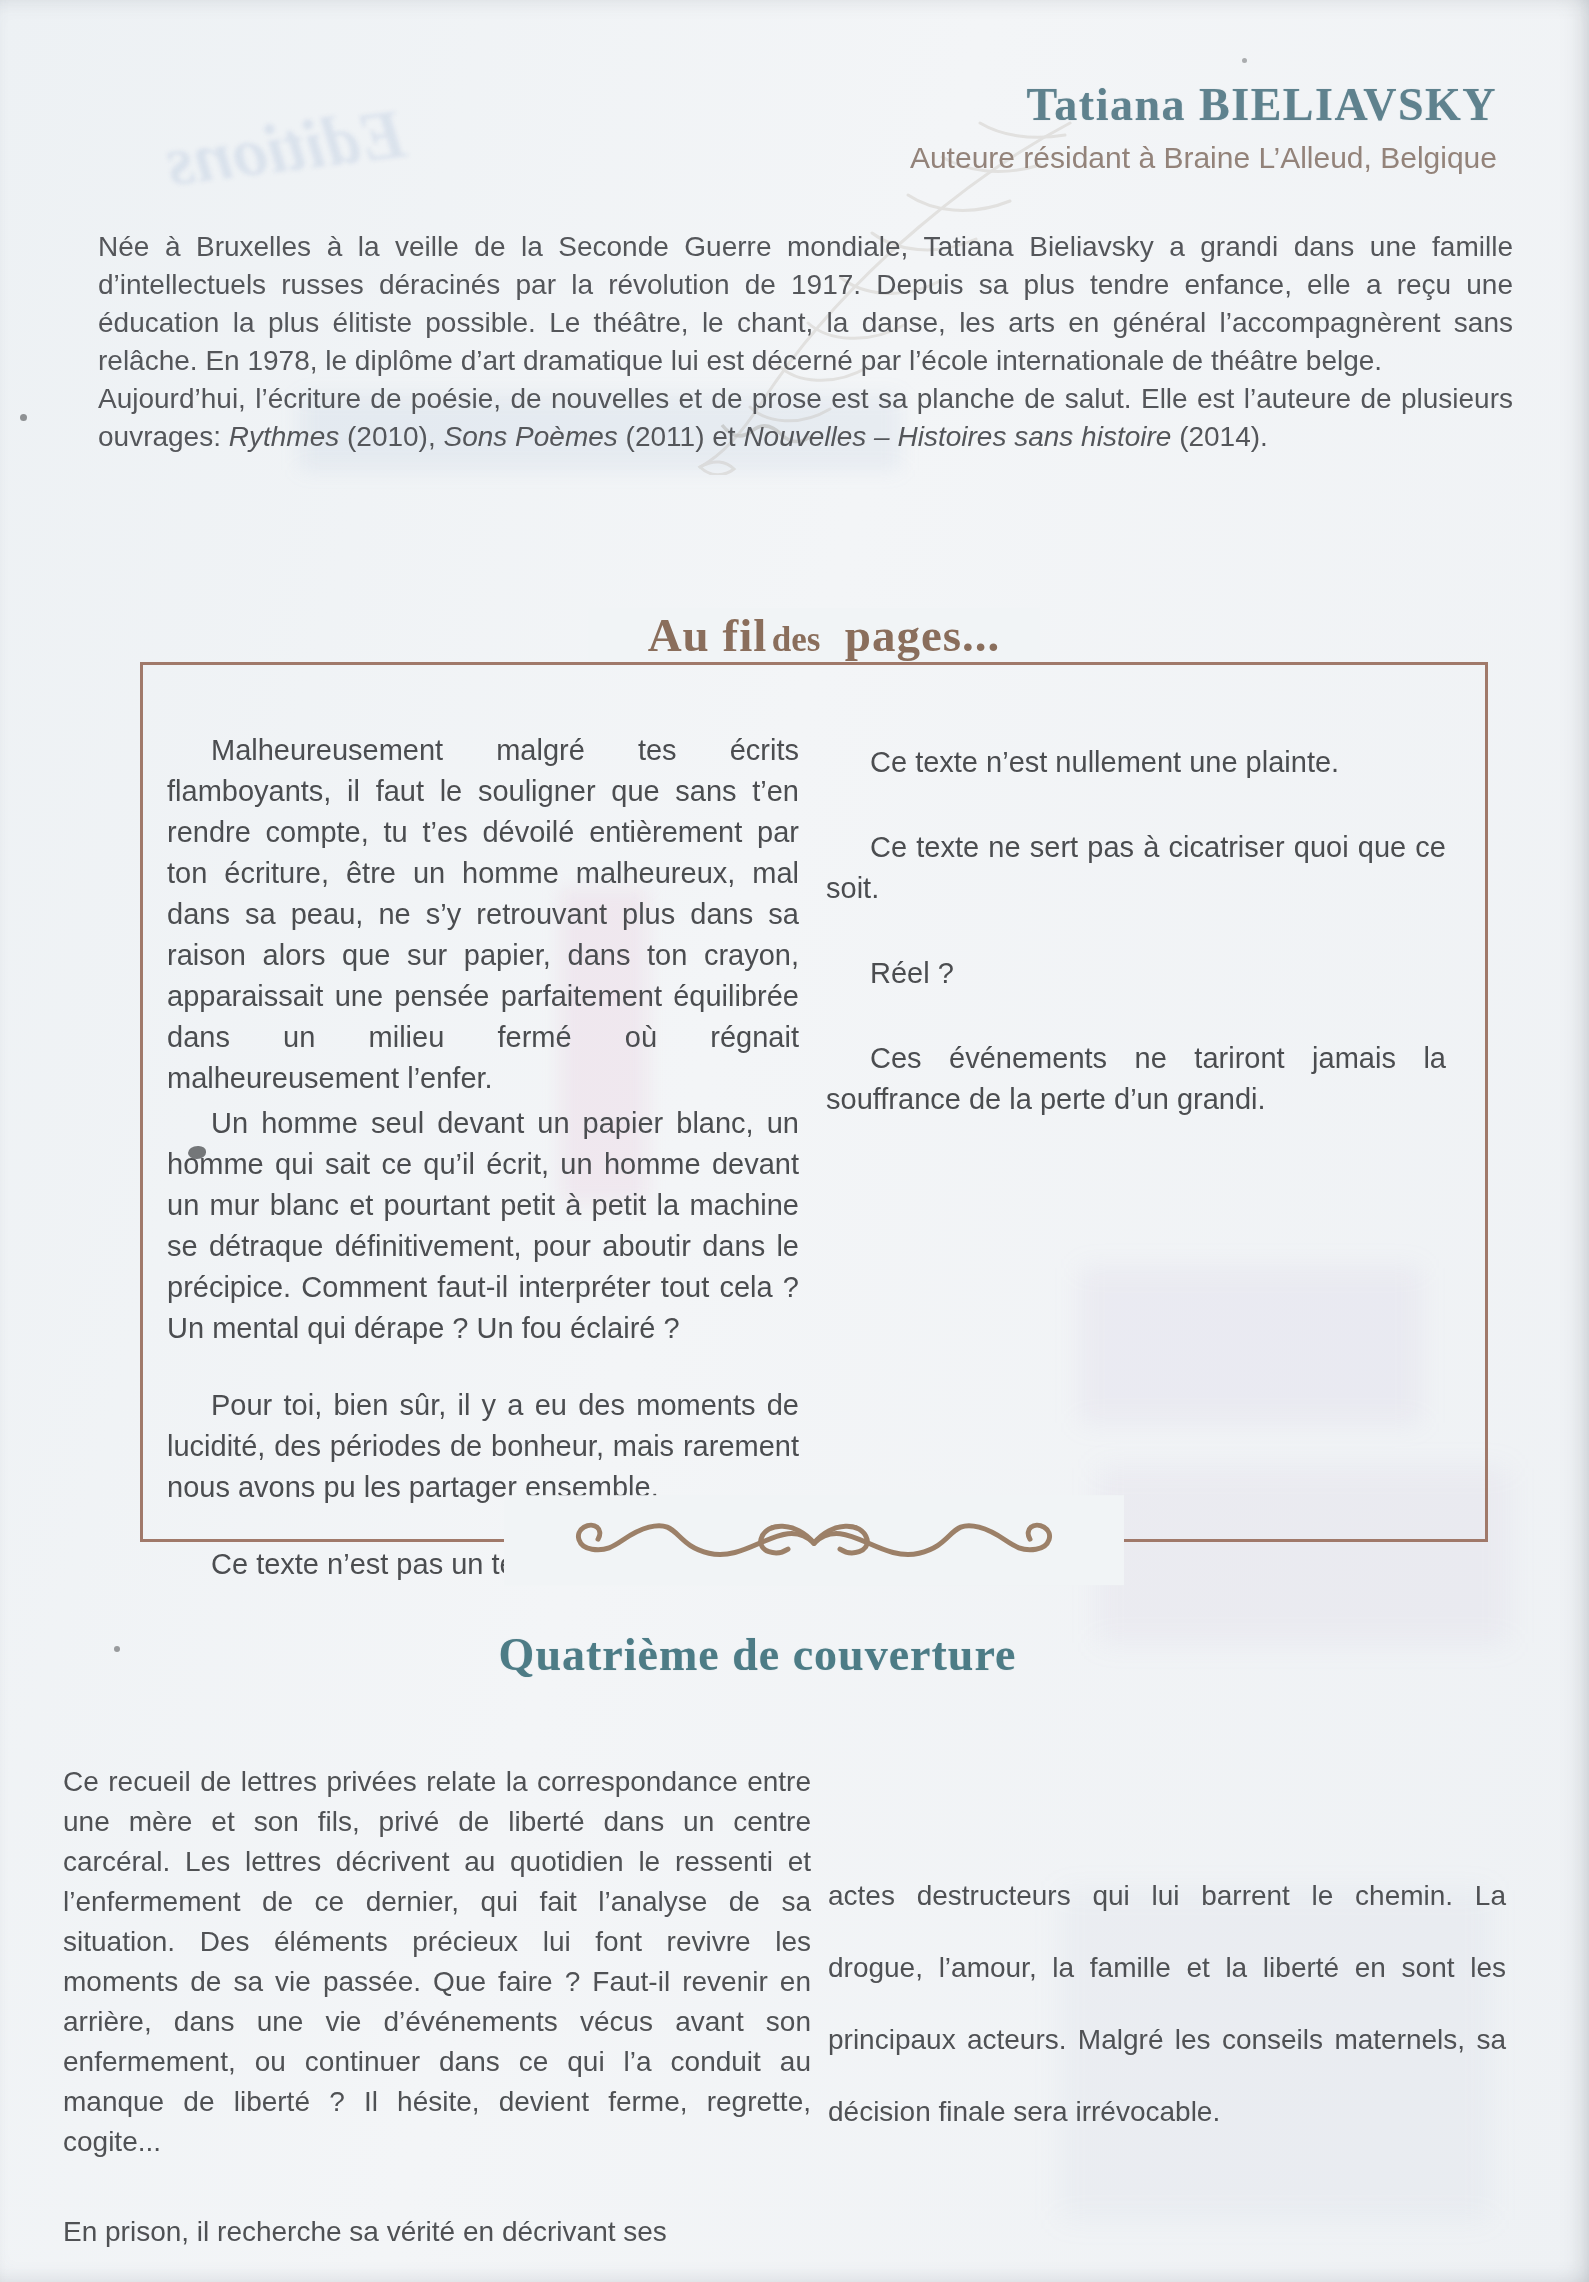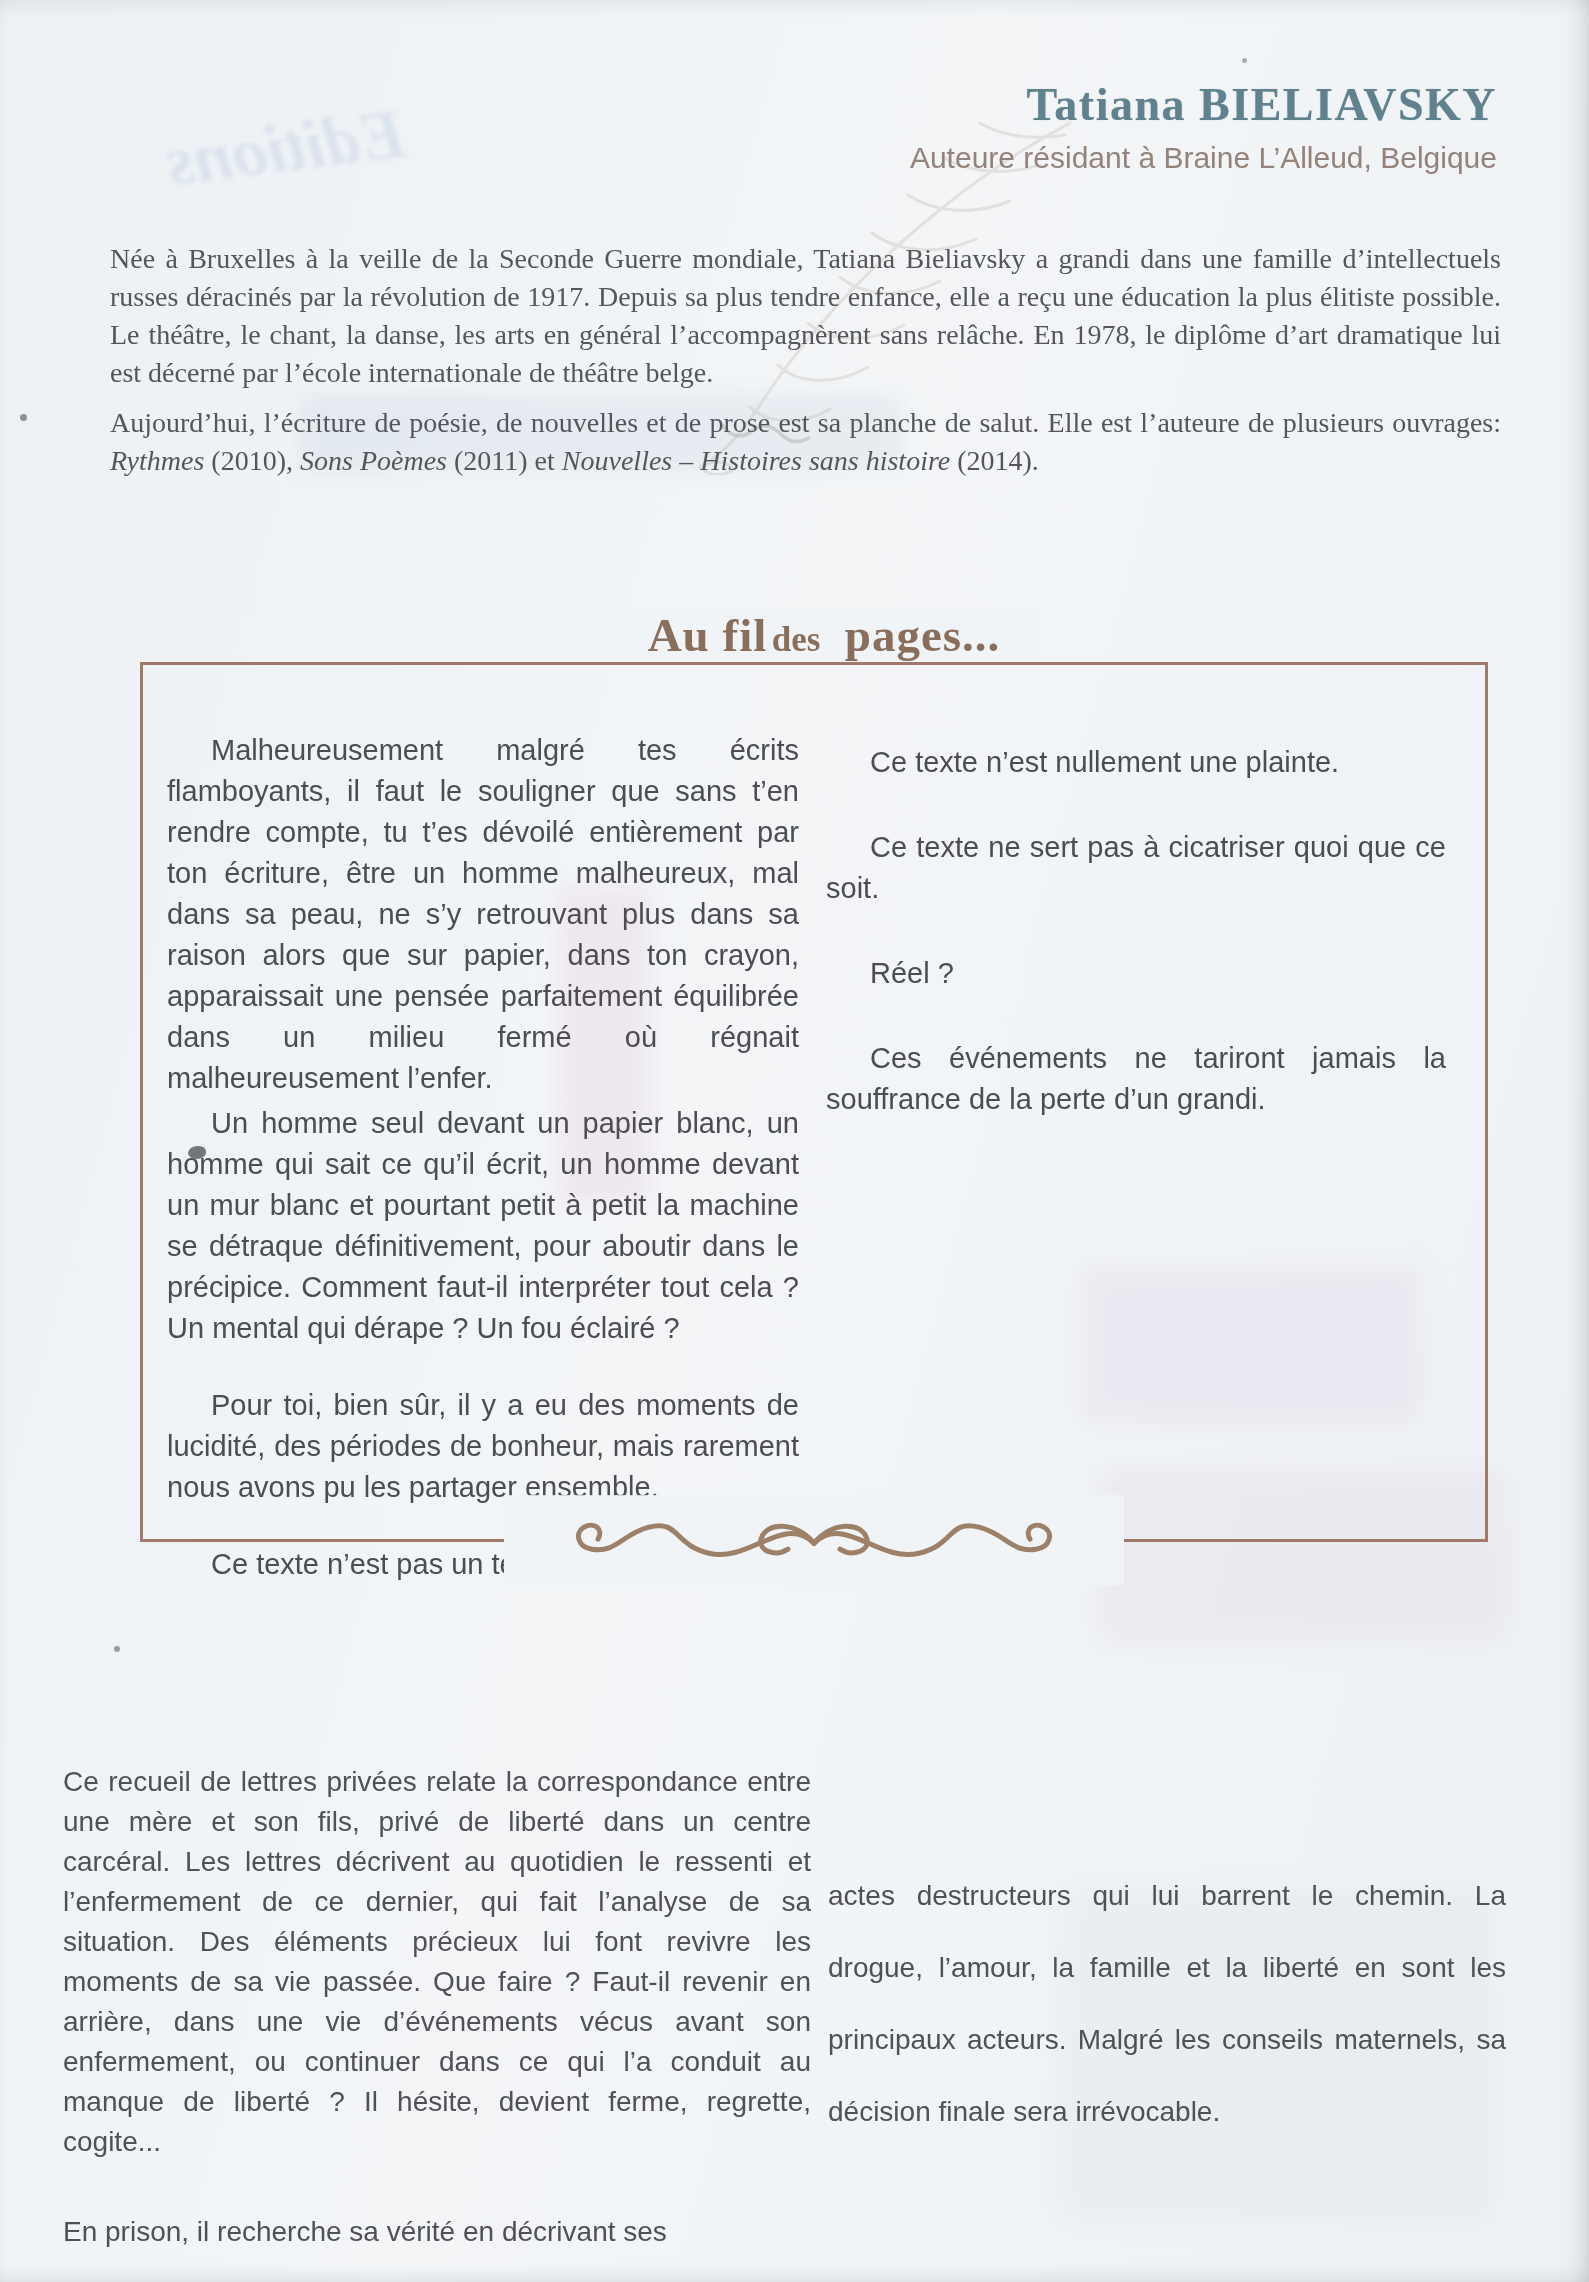--- a/index.html
+++ b/index.html
@@ -22,21 +22,21 @@
   .author-name{
     font-family:"Liberation Serif",serif;font-weight:700;
     font-size:46px;letter-spacing:1.5px;color:#5f828e;
     text-shadow:0 0 1px rgba(95,130,142,.45);
   }
   .author-sub{margin-top:10px;font-size:30px;color:#93837a;}
 
   
   .bio{position:absolute;left:98px;top:228px;width:1415px;
        font-size:28px;line-height:38px;text-align:justify;color:#54565a;z-index:2;}
-  .bio p{margin:12px;font-family:Liberation Serif, serif;}
+  .bio p{margin:0;}
   .it{font-style:italic;}
 
   
   .au-fil-heading{position:absolute;top:608px;left:140px;width:1348px;text-align:center;z-index:3;}
   .au-fil-heading .mask{display:inline-block;background:#f1f4f6;padding:0 40px;}
   .hb{font-family:"Liberation Serif",serif;font-weight:700;font-size:47px;color:#8a6e5c;letter-spacing:1px;margin-left:20px;}
   .hs{font-family:"Liberation Serif",serif;font-weight:700;font-size:35px;color:#8a6e5c;}
 
   .pages-box{position:absolute;left:140px;top:662px;width:1348px;height:880px;
              border:3px solid #a0796a;box-sizing:border-box;z-index:1;}
@@ -146,20 +146,21 @@
     <svg width="560" height="82" viewBox="0 0 560 82">
       <g stroke="#9c8068" stroke-width="5" fill="none" stroke-linecap="round">
         <path d="M280,44 C250,14 215,64 175,54 C140,46 145,20 115,28 C88,35 82,54 58,50 C44,48 40,34 50,28 C60,22 70,30 64,40"></path>
         <path d="M280,44 C310,14 345,64 385,54 C420,46 415,20 445,28 C472,35 478,54 502,50 C516,48 520,34 510,28 C500,22 490,30 496,40"></path>
         <path d="M280,44 C262,22 232,22 227,40 C224,52 242,58 254,50"></path>
         <path d="M280,44 C298,22 328,22 333,40 C336,52 318,58 306,50"></path>
       </g>
     </svg>
   </div>
 
+  <div class="quatrieme-heading">Quatrième de couverture</div>
 
   <div class="q-col q-left">
     <p>Ce recueil de lettres privées relate la correspondance entre une mère et son fils, privé de liberté dans un centre carcéral. Les lettres décrivent au quotidien le ressenti et l’enfermement de ce dernier, qui fait l’analyse de sa situation. Des éléments précieux lui font revivre les moments de sa vie passée. Que faire ? Faut-il revenir en arrière, dans une vie d’événements vécus avant son enfermement, ou continuer dans ce qui l’a conduit au manque de liberté ? Il hésite, devient ferme, regrette, cogite...</p>
     <p>En prison, il recherche sa vérité en décrivant ses</p>
   </div>
 
   <div class="q-col q-right">
     <p>actes destructeurs qui lui barrent le chemin. La drogue, l’amour, la famille et la liberté en sont les principaux acteurs. Malgré les conseils maternels, sa décision finale sera irrévocable.</p>
   </div>
 

